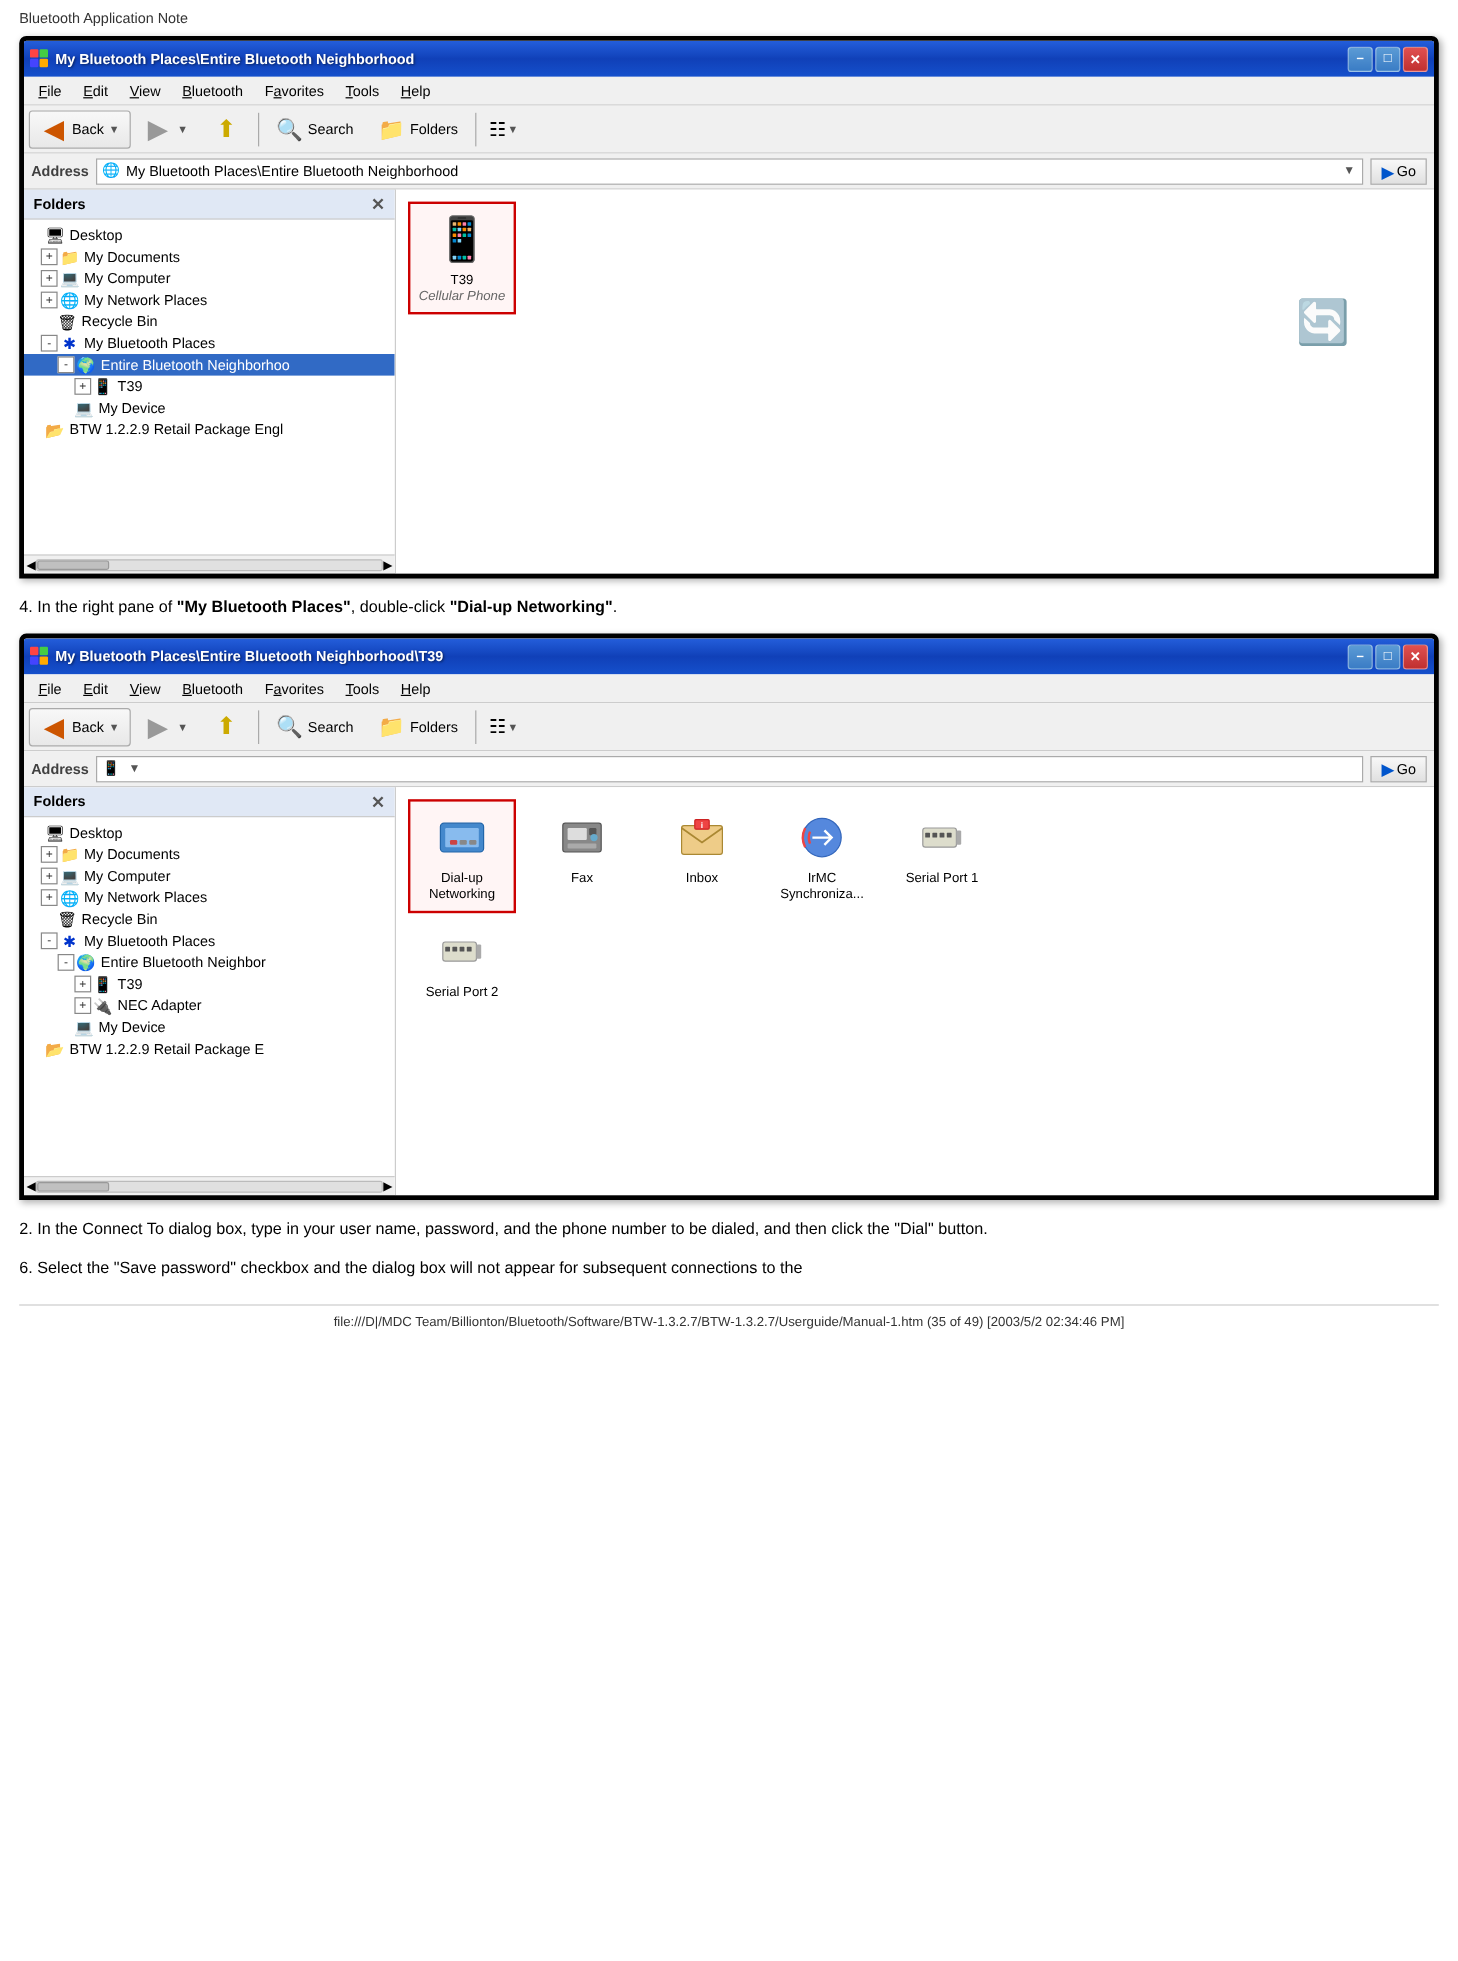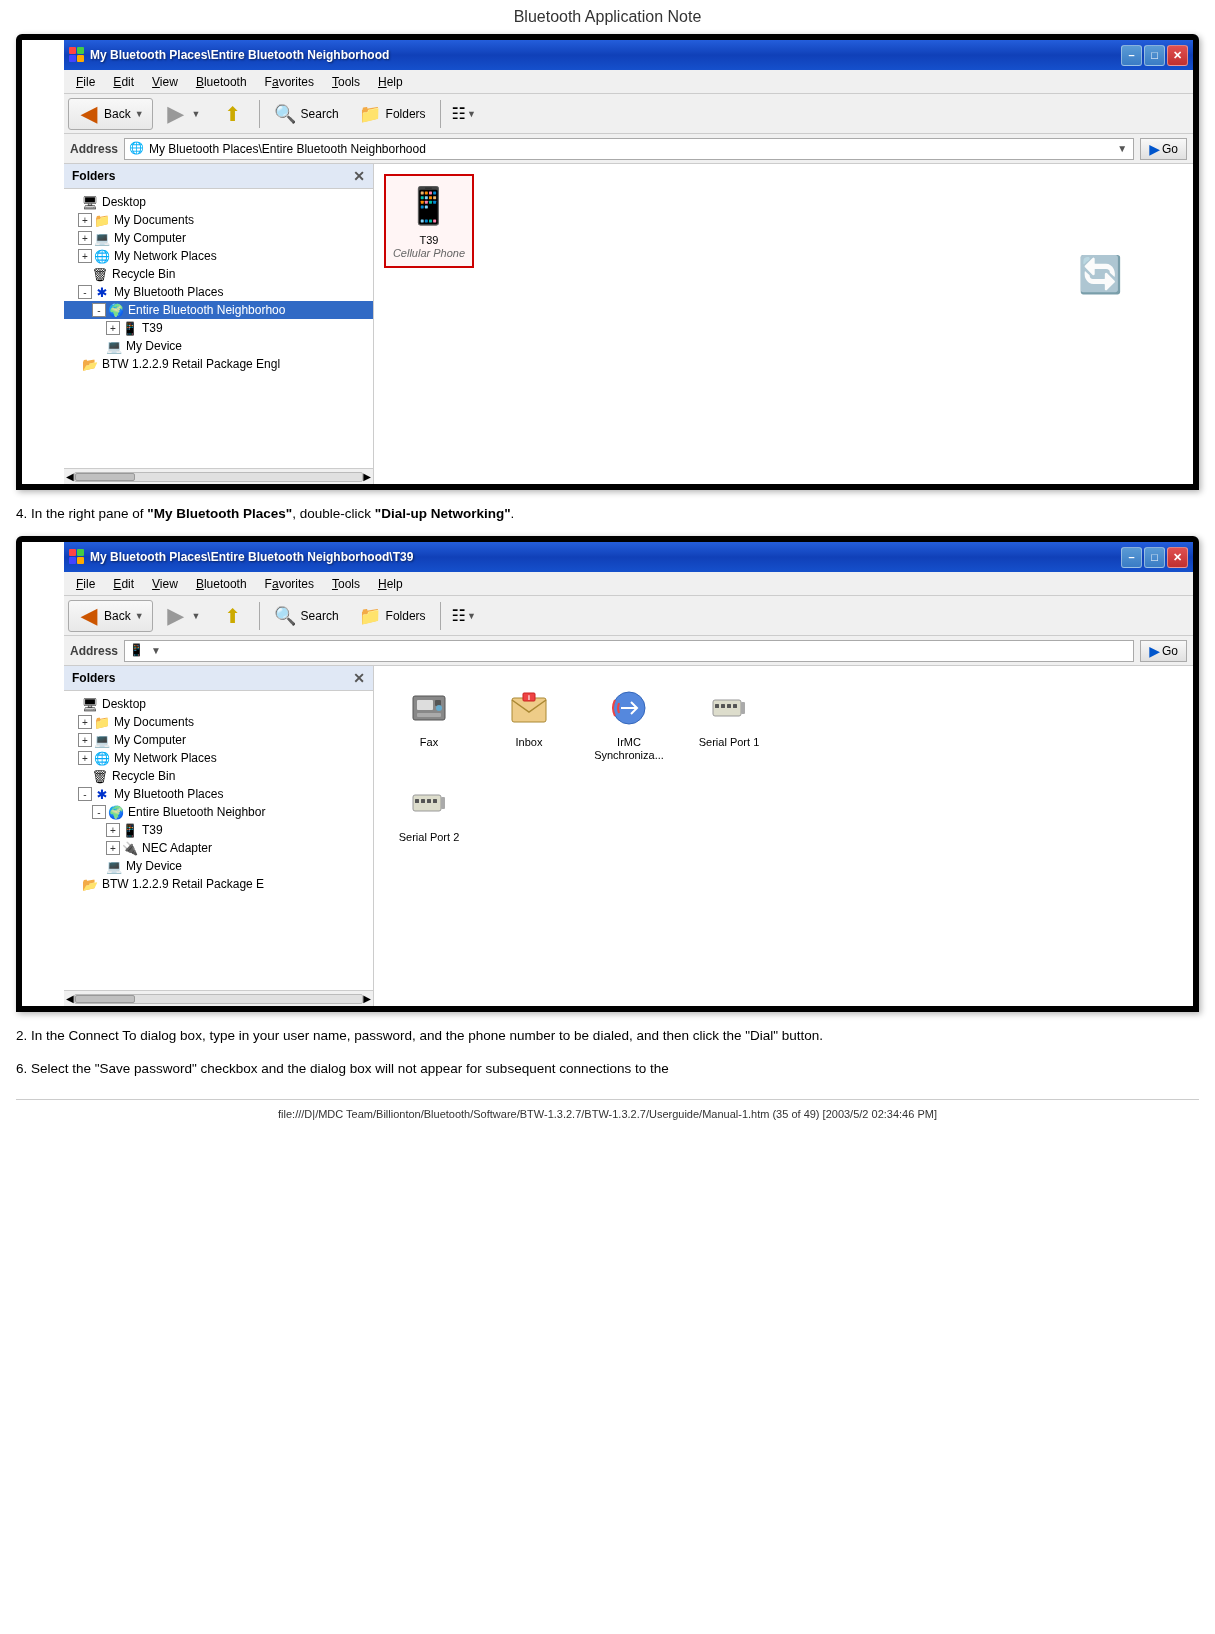--- a/index.html
+++ b/index.html
@@ -7,35 +7,33 @@
       font-family: Arial, Tahoma, sans-serif;
       font-size: 13px;
       background: #fff;
       width: 1215px;
       min-height: 1634px;
       padding: 8px 16px;
       color: #000;
     }
 
     .page-header {
-      font-size: 16px;
+      font-size: 12px;
       color: #333;
       margin-bottom: 8px;
-      text-align: center;
     }
 
     
     .explorer-window {
-      border: 6px solid #000000;
+      border: 4px solid #000000;
       border-radius: 6px 6px 0 0;
       margin-bottom: 14px;
       background: #fff;
       box-shadow: 2px 2px 6px rgba(0,0,0,0.3);
       overflow: hidden;
-      padding-left: 42px;
     }
 
     .title-bar {
       background: linear-gradient(180deg, #245edb 0%, #1447c0 40%, #1040b8 50%, #1550cc 100%);
       display: flex;
       align-items: center;
       justify-content: space-between;
       padding: 3px 5px;
       height: 30px;
     }
@@ -747,20 +745,32 @@
         <div class="h-scrollbar">
           <div class="h-scroll-thumb"></div>
         </div>
         <span style="font-size:10px;cursor:pointer;">▶</span>
       </div>
     </div>
 
     <div class="right-pane">
       <div class="file-row">
 
+        <div class="file-item selected-item">
+          <div class="file-item-icon">
+            <svg width="40" height="40" viewBox="0 0 40 40">
+              <rect x="2" y="8" width="36" height="24" rx="3" fill="#4488cc" stroke="#2266aa" stroke-width="1"></rect>
+              <rect x="6" y="12" width="28" height="16" rx="1" fill="#88bbee"></rect>
+              <rect x="10" y="22" width="6" height="4" rx="1" fill="#cc4444"></rect>
+              <rect x="18" y="22" width="6" height="4" rx="1" fill="#888"></rect>
+              <rect x="26" y="22" width="6" height="4" rx="1" fill="#888"></rect>
+            </svg>
+          </div>
+          <div class="file-item-label">Dial-up<br>Networking</div>
+        </div>
 
         <div class="file-item">
           <div class="file-item-icon">
             <svg width="40" height="40" viewBox="0 0 40 40">
               <rect x="4" y="8" width="32" height="24" rx="2" fill="#888" stroke="#555" stroke-width="1"></rect>
               <rect x="8" y="12" width="16" height="10" rx="1" fill="#ddd"></rect>
               <rect x="26" y="12" width="6" height="6" rx="1" fill="#555"></rect>
               <rect x="8" y="25" width="24" height="4" rx="1" fill="#aaa"></rect>
               <circle cx="30" cy="20" r="3" fill="#66aacc"></circle>
             </svg>

